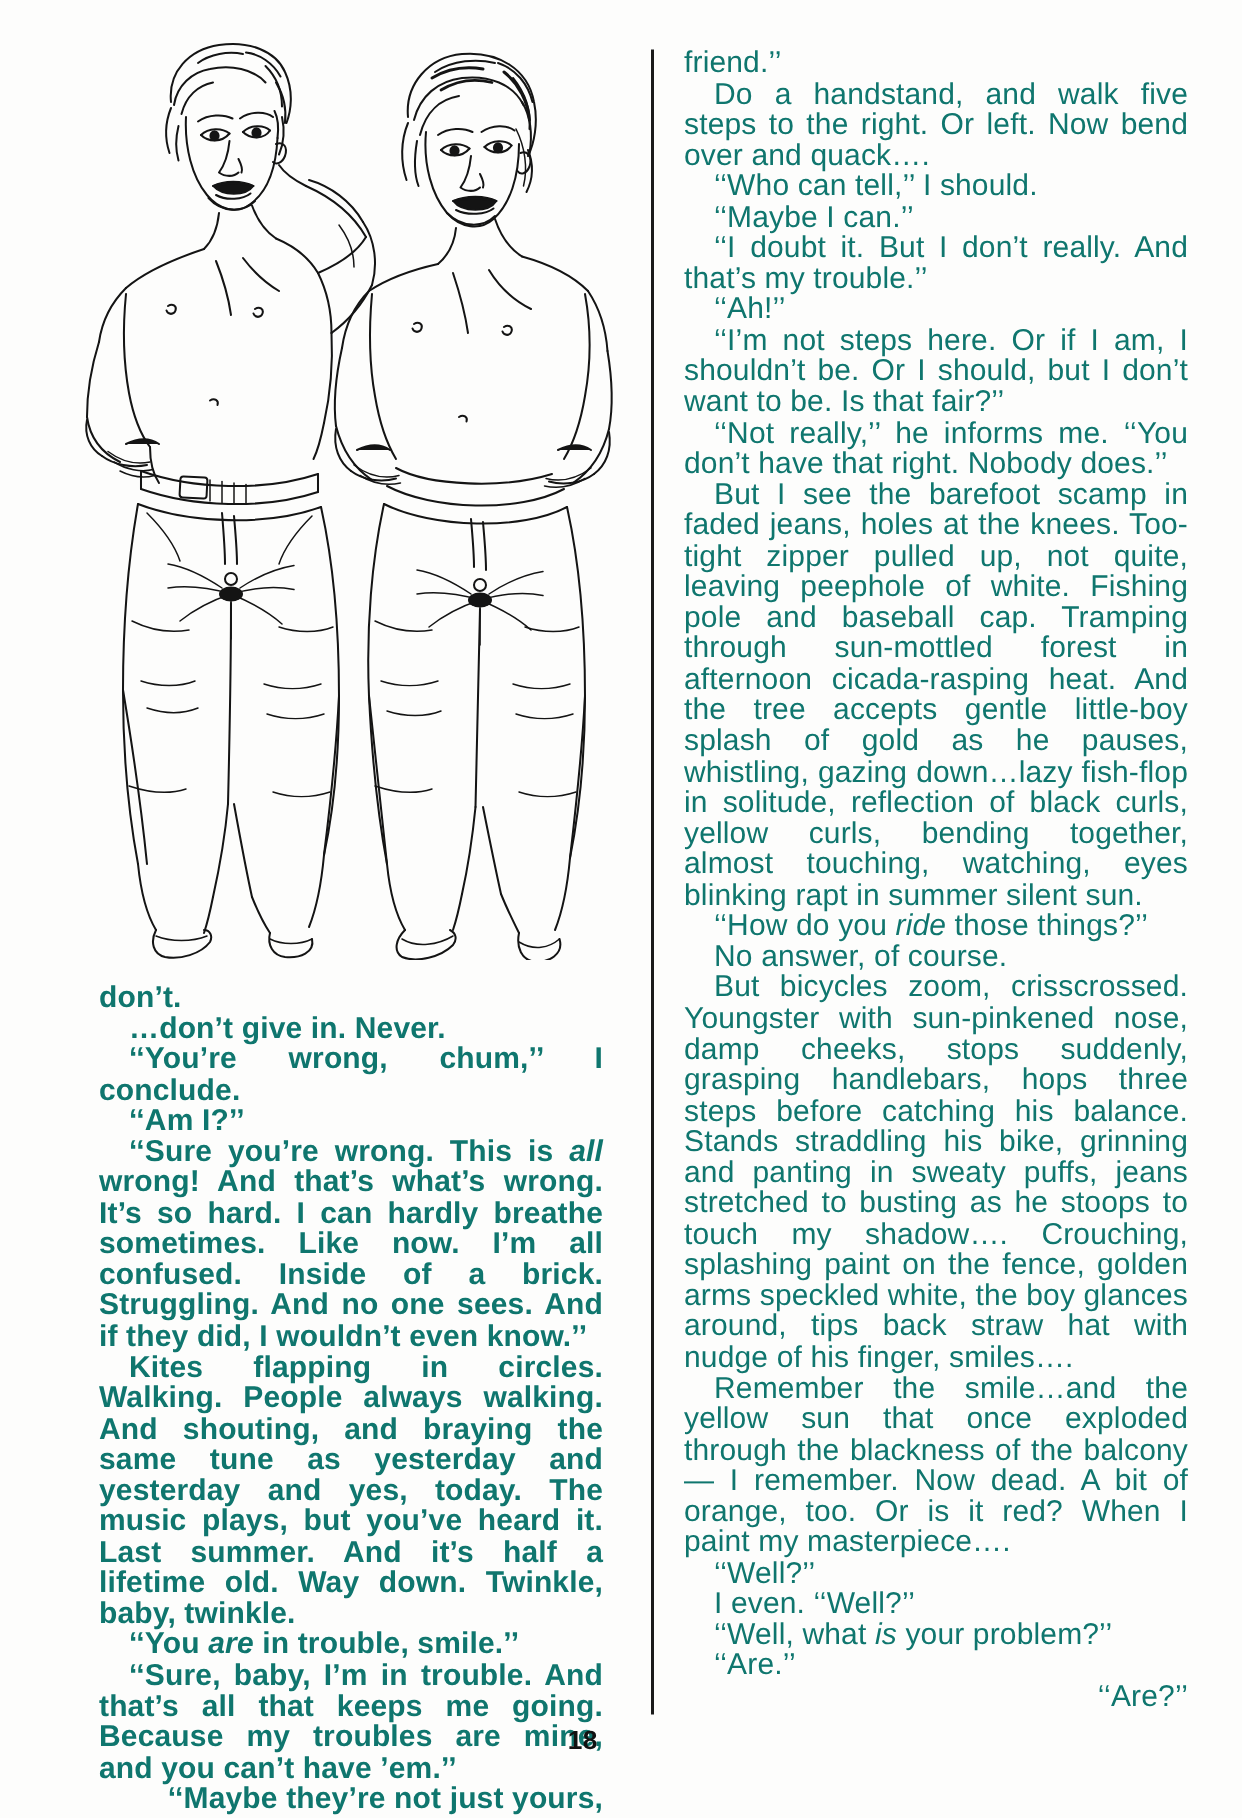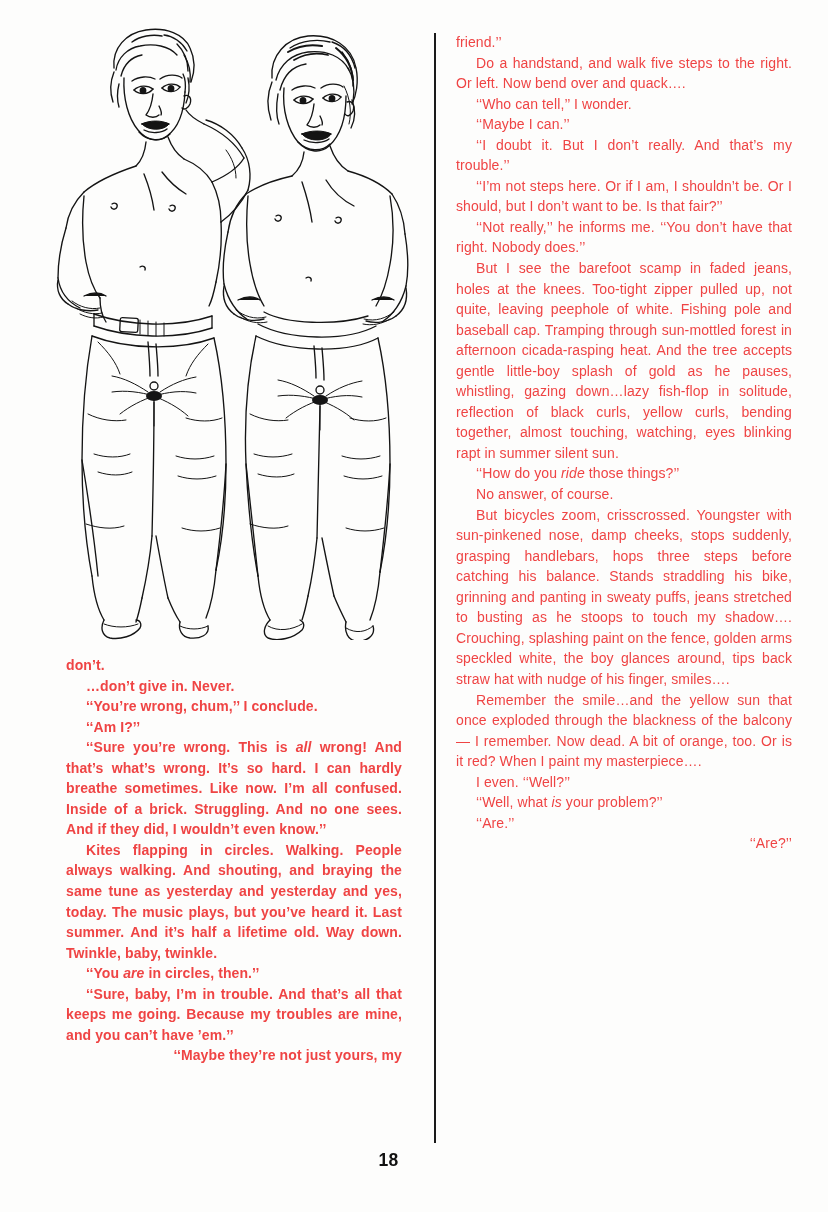--- a/index.html
+++ b/index.html
@@ -36,23 +36,23 @@
     left: 434px;
     top: 33px;
     width: 2px;
     height: 1110px;
     background: #1a1a1a;
   }
 
   
   .column {
     position: absolute;
-    font-size: 14px;
+    font-size: 20px;
     line-height: 20.55px;
-    color: #ef4444;
+    color: #0f766e;
     text-align: justify;
     text-justify: inter-word;
     font-weight: 500;
     letter-spacing: 0.1px;
     -webkit-font-smoothing: antialiased;
   }
   #left-column {
     left: 66px;
     top: 655px;
     width: 336px;
@@ -356,38 +356,40 @@
 
   <div id="column-rule"></div>
 
   <div id="left-column" class="column">
       <p class="para noindent"><span>don’t.</span></p>
       <p class="para"><span>…don’t give in. Never.</span></p>
       <p class="para"><span>‘‘You’re wrong, chum,’’ I conclude.</span></p>
       <p class="para"><span>‘‘Am I?’’</span></p>
       <p class="para"><span>‘‘Sure you’re wrong. This is </span><i>all</i><span> wrong! And that’s what’s wrong. It’s so hard. I can hardly breathe sometimes. Like now. I’m all confused. Inside of a brick. Struggling. And no one sees. And if they did, I wouldn’t even know.’’</span></p>
       <p class="para"><span>Kites flapping in circles. Walking. People always walking. And shouting, and braying the same tune as yesterday and yesterday and yes, today. The music plays, but you’ve heard it. Last summer. And it’s half a lifetime old. Way down. Twinkle, baby, twinkle.</span></p>
-      <p class="para"><span>‘‘You </span><i>are</i><span> in circles, then.’’</span></p>
+      <p class="para"><span>‘‘You </span><i>are</i><span> in trouble, smile.’’</span></p>
       <p class="para"><span>‘‘Sure, baby, I’m in trouble. And that’s all that keeps me going. Because my troubles are mine, and you can’t have ’em.’’</span></p>
       <p class="para" style="text-align: right;"><span>‘‘Maybe they’re not just yours, my</span></p>
     </div>
 
   <div id="right-column" class="column">
       <p class="para noindent"><span>friend.’’</span></p>
       <p class="para"><span>Do a handstand, and walk five steps to the right. Or left. Now bend over and quack….</span></p>
-      <p class="para"><span>‘‘Who can tell,’’ I wonder.</span></p>
+      <p class="para"><span>‘‘Who can tell,’’ I should.</span></p>
       <p class="para"><span>‘‘Maybe I can.’’</span></p>
       <p class="para"><span>‘‘I doubt it. But I don’t really. And that’s my trouble.’’</span></p>
+      <p class="para"><span>‘‘Ah!’’</span></p>
       <p class="para"><span>‘‘I’m not steps here. Or if I am, I shouldn’t be. Or I should, but I don’t want to be. Is that fair?’’</span></p>
       <p class="para"><span>‘‘Not really,’’ he informs me. ‘‘You don’t have that right. Nobody does.’’</span></p>
       <p class="para"><span>But I see the barefoot scamp in faded jeans, holes at the knees. Too-tight zipper pulled up, not quite, leaving peephole of white. Fishing pole and baseball cap. Tramping through sun-mottled forest in afternoon cicada-rasping heat. And the tree accepts gentle little-boy splash of gold as he pauses, whistling, gazing down…lazy fish-flop in solitude, reflection of black curls, yellow curls, bending together, almost touching, watching, eyes blinking rapt in summer silent sun.</span></p>
       <p class="para"><span>‘‘How do you </span><i>ride</i><span> those things?’’</span></p>
       <p class="para"><span>No answer, of course.</span></p>
       <p class="para"><span>But bicycles zoom, crisscrossed. Youngster with sun-pinkened nose, damp cheeks, stops suddenly, grasping handlebars, hops three steps before catching his balance. Stands straddling his bike, grinning and panting in sweaty puffs, jeans stretched to busting as he stoops to touch my shadow…. Crouching, splashing paint on the fence, golden arms speckled white, the boy glances around, tips back straw hat with nudge of his finger, smiles….</span></p>
       <p class="para"><span>Remember the smile…and the yellow sun that once exploded through the blackness of the balcony — I remember. Now dead. A bit of orange, too. Or is it red? When I paint my masterpiece….</span></p>
+      <p class="para"><span>‘‘Well?’’</span></p>
       <p class="para"><span>I even. ‘‘Well?’’</span></p>
       <p class="para"><span>‘‘Well, what </span><i>is</i><span> your problem?’’</span></p>
       <p class="para"><span>‘‘Are.’’</span></p>
       <p class="para" style="text-align: right;"><span>‘‘Are?’’</span></p>
     </div>
 
   <div id="page-number">18</div>
 
 </div>
 

